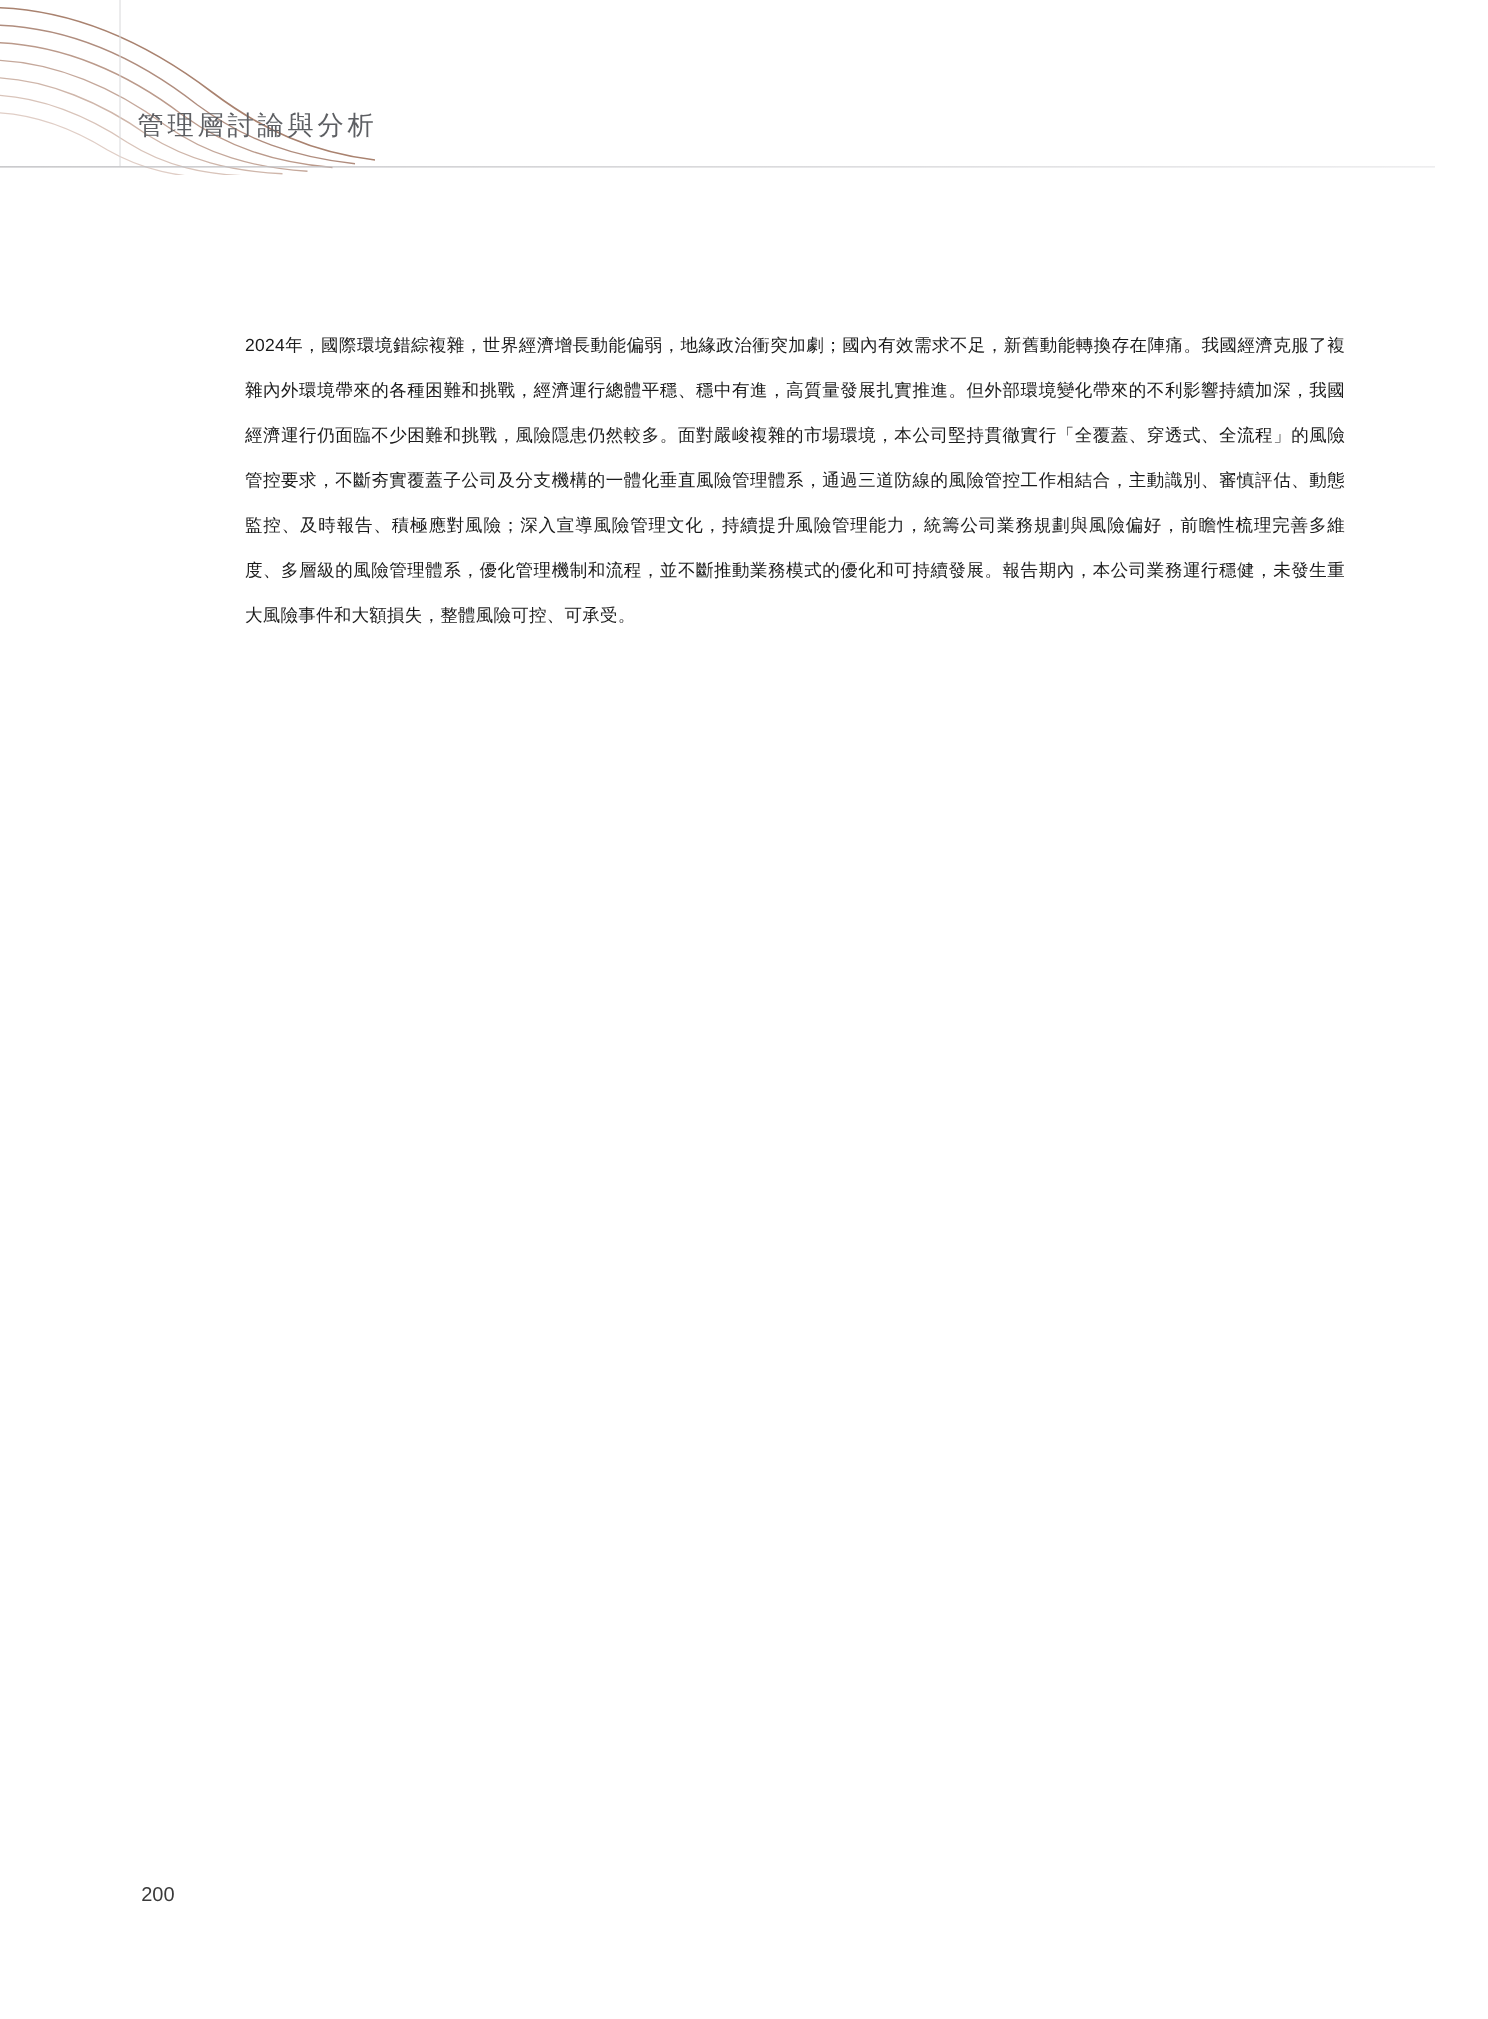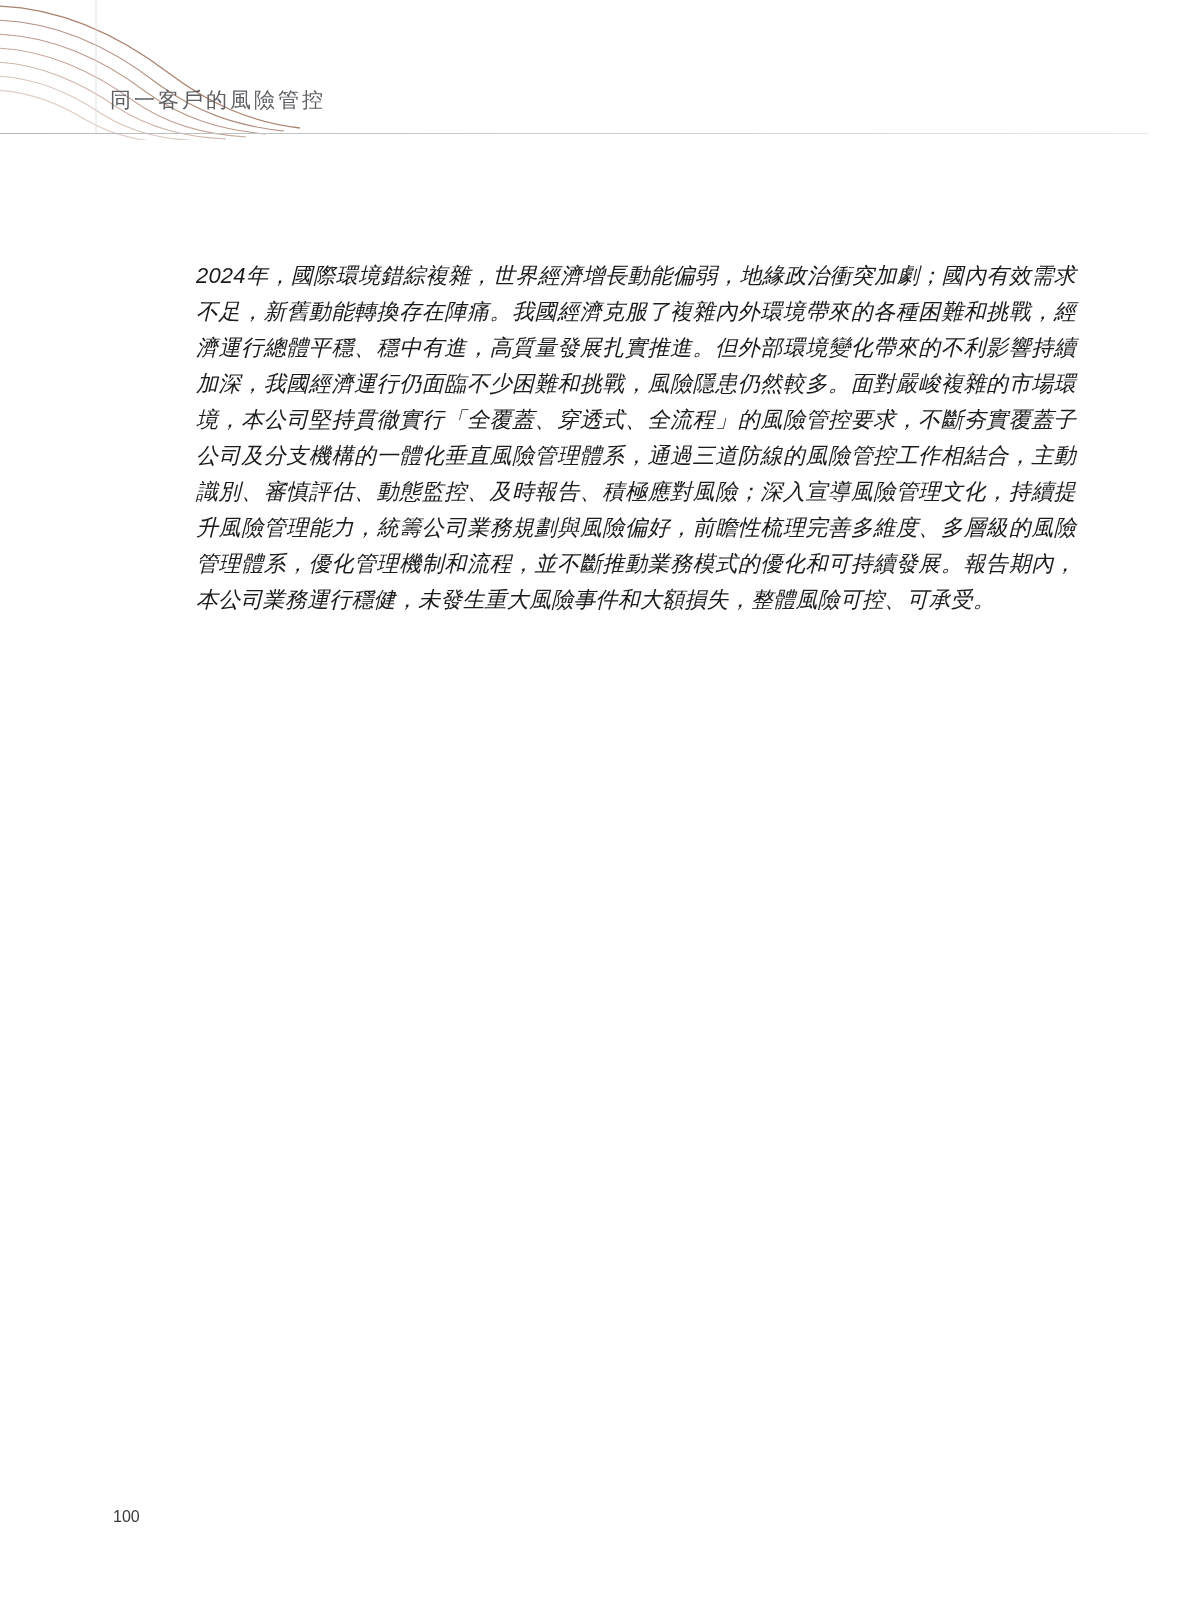--- a/index.html
+++ b/index.html
@@ -52,28 +52,27 @@
   }
 
   
   .content {
     position: absolute;
     top: 258px;
     left: 196px;
     width: 880px;
   }
   .para {
-    font-size: 22px;
+    font-size: 14px;
     line-height: 36px;
     text-align: justify;
     text-justify: inter-character;
     color: #1b1b1b;
     margin: 0 0 24px 0;
     letter-spacing: 0.2px;
-    font-style: italic;
   }
   .para:last-child {
     margin-bottom: 0;
   }
 
   
   .page-number {
     position: absolute;
     left: 113px;
     top: 1508px;
@@ -94,20 +93,20 @@
       <path d="M-10,48 C44,48 94,72 132,100 C166,124 202,134 246,137" stroke="#c5a89b"></path>
       <path d="M-10,62 C38,62 84,84 118,108 C150,128 184,137 226,139" stroke="#cfb6aa"></path>
       <path d="M-10,76 C32,76 72,94 102,114 C132,133 164,140 204,141" stroke="#d9c4ba"></path>
       <path d="M-10,90 C26,90 60,104 86,120 C114,136 142,142 180,143" stroke="#e0cec6"></path>
     </g>
     <g stroke="#d8d8da" stroke-width="0.8" fill="none">
       <path d="M96,0 L96,133"></path>
     </g>
   </svg>
   <div class="header-rule"></div>
-  <div class="header-title">同一客戶的風險管控</div>
+  <div class="header-title">管理層討論與分析</div>
 </div>
 
 <div class="content">
   <p class="para">2024年，國際環境錯綜複雜，世界經濟增長動能偏弱，地緣政治衝突加劇；國內有效需求不足，新舊動能轉換存在陣痛。我國經濟克服了複雜內外環境帶來的各種困難和挑戰，經濟運行總體平穩、穩中有進，高質量發展扎實推進。但外部環境變化帶來的不利影響持續加深，我國經濟運行仍面臨不少困難和挑戰，風險隱患仍然較多。面對嚴峻複雜的市場環境，本公司堅持貫徹實行「全覆蓋、穿透式、全流程」的風險管控要求，不斷夯實覆蓋子公司及分支機構的一體化垂直風險管理體系，通過三道防線的風險管控工作相結合，主動識別、審慎評估、動態監控、及時報告、積極應對風險；深入宣導風險管理文化，持續提升風險管理能力，統籌公司業務規劃與風險偏好，前瞻性梳理完善多維度、多層級的風險管理體系，優化管理機制和流程，並不斷推動業務模式的優化和可持續發展。報告期內，本公司業務運行穩健，未發生重大風險事件和大額損失，整體風險可控、可承受。</p>
 </div>
 
-<div class="page-number">100</div>
+<div class="page-number">200</div>
 
 </body></html>

